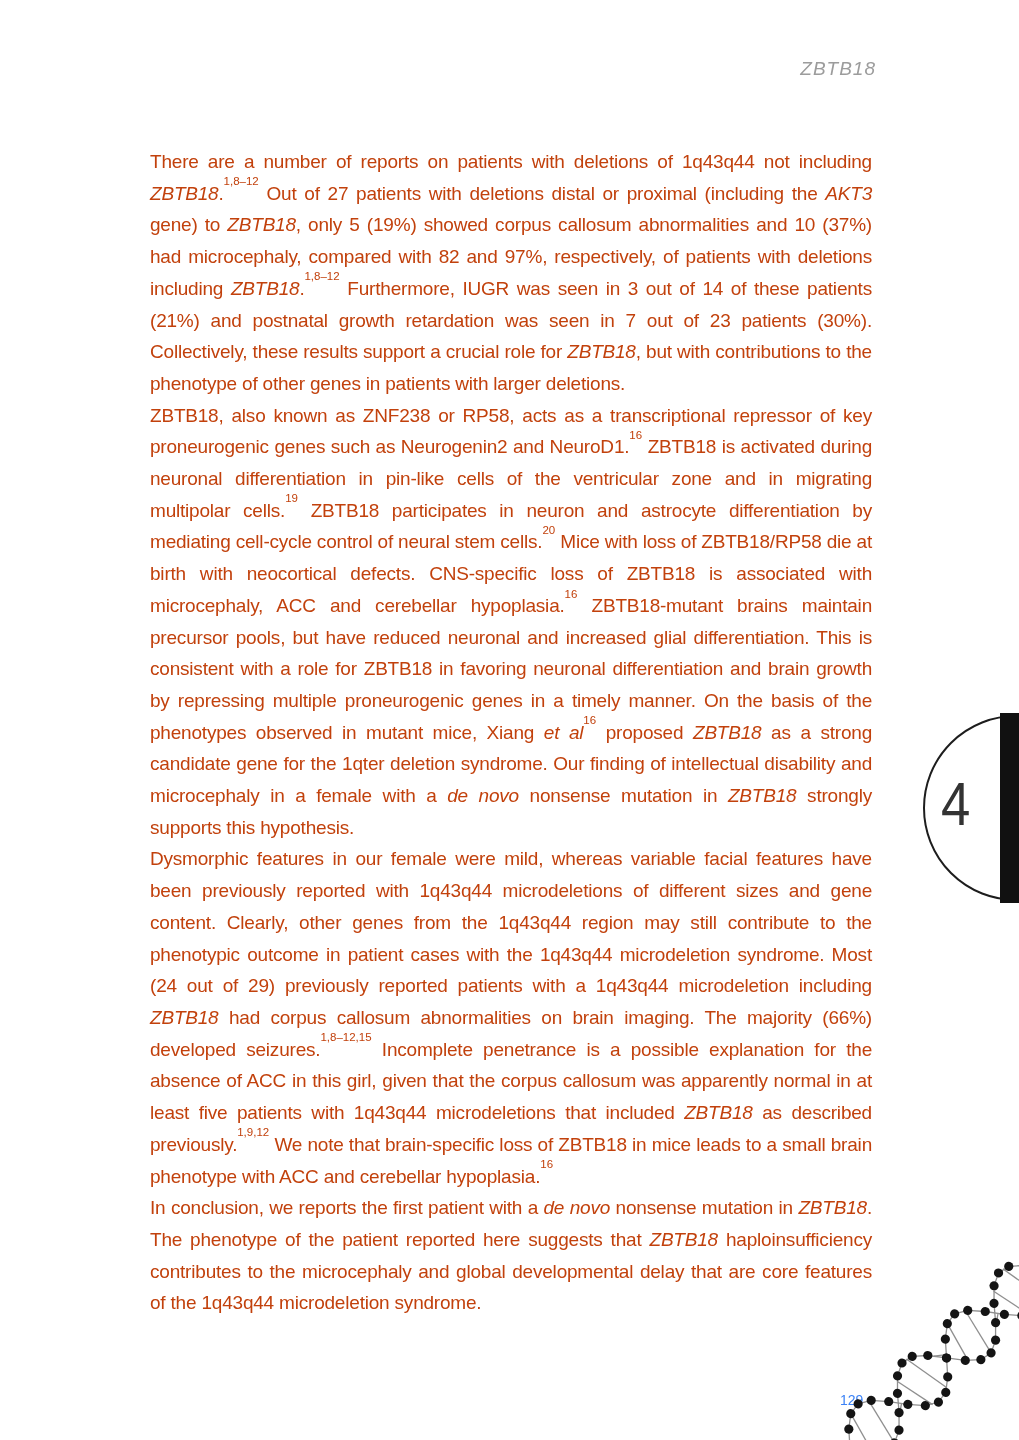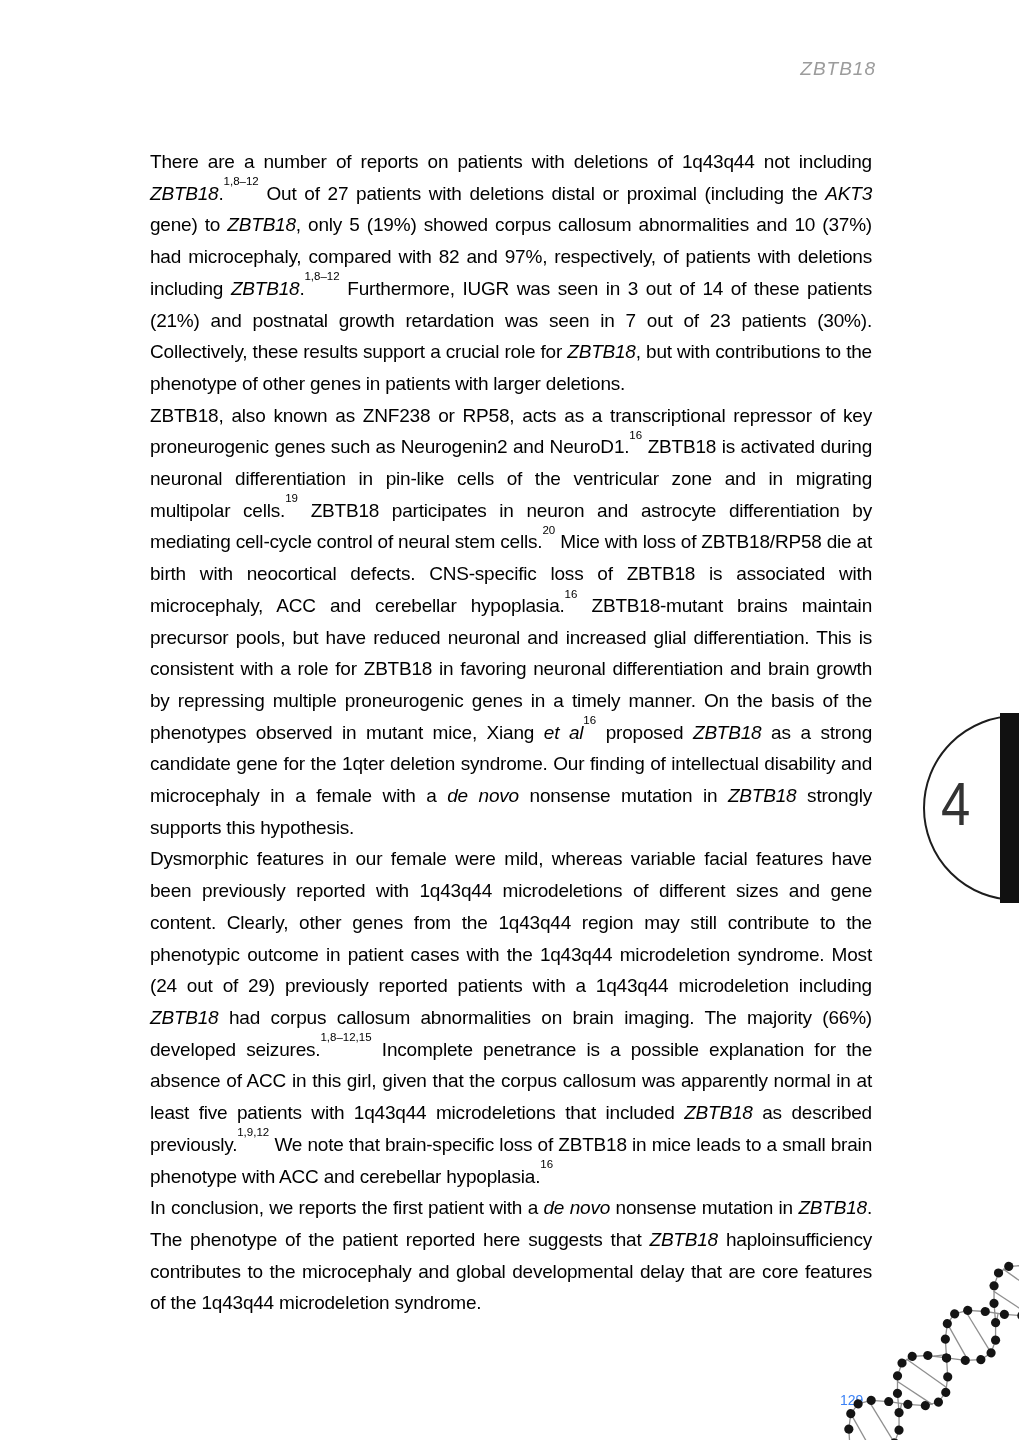--- a/index.html
+++ b/index.html
@@ -7,21 +7,21 @@
     position:relative;width:1019px;height:1440px;background:#ffffff;
     overflow:hidden;font-family:Liberation Sans, sans-serif;
     margin:0 auto;
   }
   .running-head{
     position:absolute;top:58px;right:143px;
     font-style:italic;font-size:19px;color:#9c9c9c;letter-spacing:1px;
   }
   .body-text{
     position:absolute;left:150px;top:146px;width:722px;
-    font-size:19px;line-height:31.7px;color:#000000;
+    font-size:19px;line-height:31.7px;color:#c2410c;
     text-align:justify;letter-spacing:-0.2px;
     -webkit-hyphens:none;hyphens:none;
   }
   .body-text p{margin:0;padding:0;}
   .body-text i{font-style:italic;}
   sup.fnref{
     font-size:11.5px;line-height:0;position:relative;top:-7px;letter-spacing:0;
   }
   .chapter-circle{
     position:absolute;left:923px;top:715px;width:186px;height:186px;

